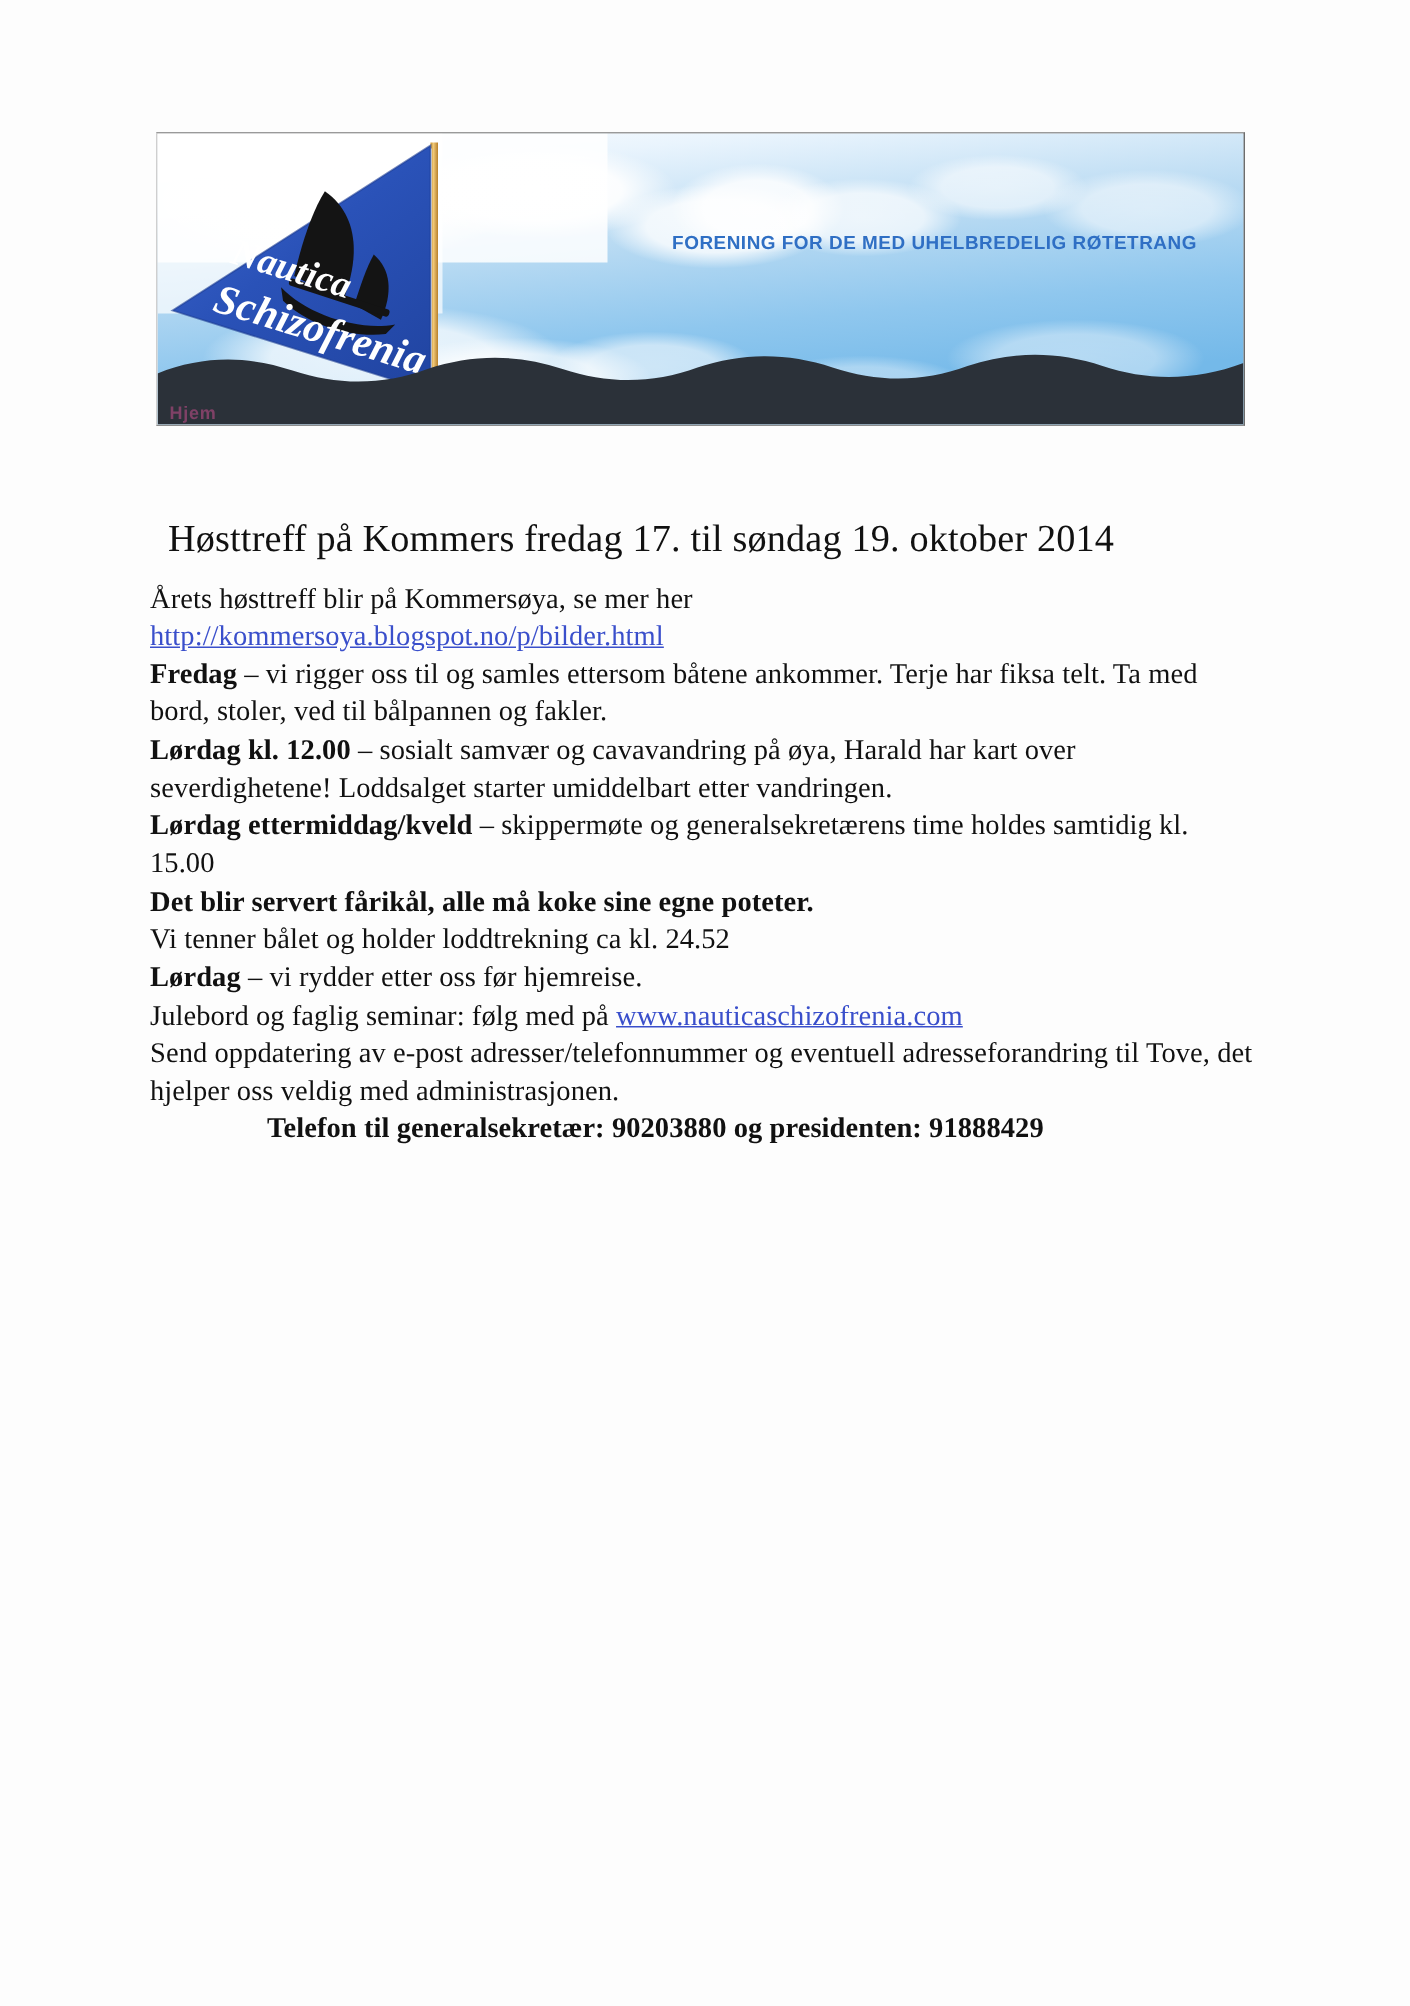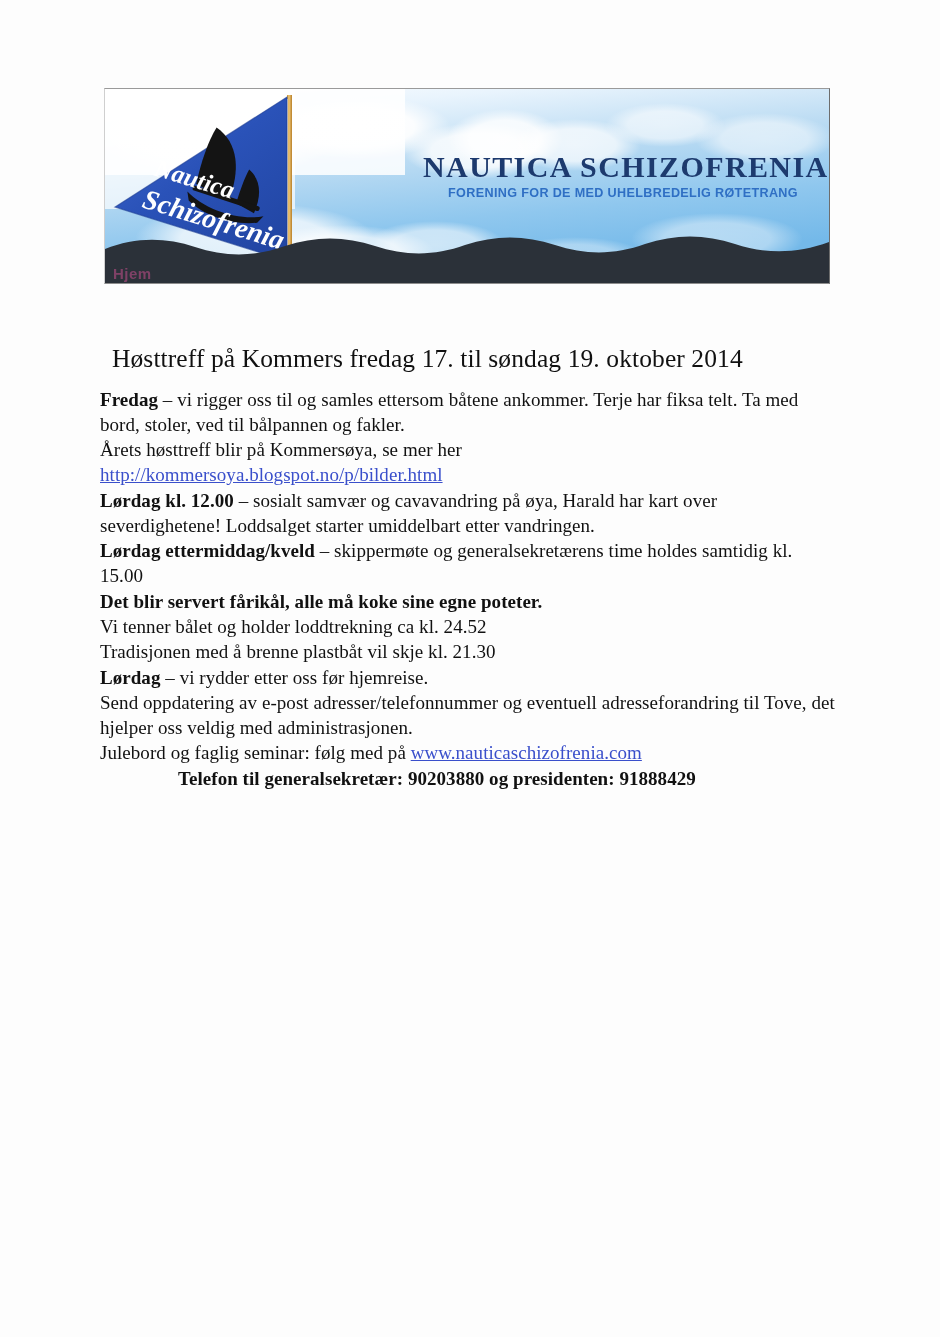--- a/index.html
+++ b/index.html
@@ -72,21 +72,21 @@
     margin-top: 4px;
     white-space: nowrap;
   }
 
   
   .water-artifact {
     position: absolute;
     left: 8px;
     bottom: 1px;
     font-family: "Liberation Sans", "DejaVu Sans", sans-serif;
-    font-size: 15px;
+    font-size: 12px;
     font-weight: bold;
     color: rgba(196, 78, 140, 0.55);
     letter-spacing: 0.5px;
     pointer-events: none;
   }
 
   
   .doc {
     position: absolute;
     left: 100px;
@@ -217,61 +217,59 @@
                C 210 147, 240 147, 270 157
                C 300 167, 330 167, 360 156
                C 390 146, 420 146, 450 156
                C 480 166, 510 166, 540 155
                C 570 145, 600 145, 630 155
                C 660 165, 692 165, 724 153
                L 724 194 L 0 194 Z" fill="#2b3139"></path>
     </svg>
 
     <div class="brand-block">
-      <div class="brand-title">NAUTICA SCHIZOFRENIA</div>
       <div class="brand-sub">FORENING FOR DE MED UHELBREDELIG RØTETRANG</div>
     </div>
 
     <div class="water-artifact">Hjem</div>
   </div>
 
   <div class="doc">
 
     <h1 class="doc-title">Høsttreff på Kommers fredag 17. til søndag 19. oktober 2014</h1>
-
-    <p class="para gap-block">
-      <span class="lead">Fredag</span><span> – vi rigger oss til og samles ettersom båtene ankommer. Terje har fiksa telt. Ta med bord, stoler, ved til bålpannen og fakler.</span>
-    </p>
 
     <p class="para gap-intro">
       <span>Årets høsttreff blir på Kommersøya, se mer her</span><br>
       <span class="link">http://kommersoya.blogspot.no/p/bilder.html</span>
     </p>
 
     <p class="para gap-block">
+      <span class="lead">Fredag</span><span> – vi rigger oss til og samles ettersom båtene ankommer. Terje har fiksa telt. Ta med bord, stoler, ved til bålpannen og fakler.</span>
+    </p>
+
+    <p class="para gap-block">
       <span class="lead">Lørdag kl. 12.00</span><span> – sosialt samvær og cavavandring på øya, Harald har kart over severdighetene! Loddsalget starter umiddelbart etter vandringen.</span><br>
     </p>
 
     <p class="para gap-block">
       <span class="lead">Lørdag ettermiddag/kveld</span><span> – skippermøte og generalsekretærens time holdes samtidig kl. 15.00</span><br>
       <span class="stress">Det blir servert fårikål, alle må koke sine egne poteter.</span>
     </p>
 
     <p class="para gap-mid">
       <span>Vi tenner bålet og holder loddtrekning ca kl. 24.52</span><br>
-      <span>Tradisjonen med å brenne plastbåt vil skje kl. 21.30</span>
     </p>
 
     <p class="para gap-mid">
       <span class="lead">Lørdag</span><span> – vi rydder etter oss før hjemreise.</span>
     </p>
 
 
-    <p class="para gap-huge">Send oppdatering av e-post adresser/telefonnummer og eventuell adresseforandring til Tove, det hjelper oss veldig med administrasjonen.</p>
-
     <p class="para gap-small">
       <span>Julebord og faglig seminar: følg med på </span><span class="link">www.nauticaschizofrenia.com</span>
     </p>
 
+    <p class="para gap-huge">Send oppdatering av e-post adresser/telefonnummer og eventuell adresseforandring til Tove, det hjelper oss veldig med administrasjonen.</p>
+
     <p class="para gap-big indent-phone">Telefon til generalsekretær: 90203880 og presidenten: 91888429</p>
 
   </div>
 </div>
 
 </body></html>

